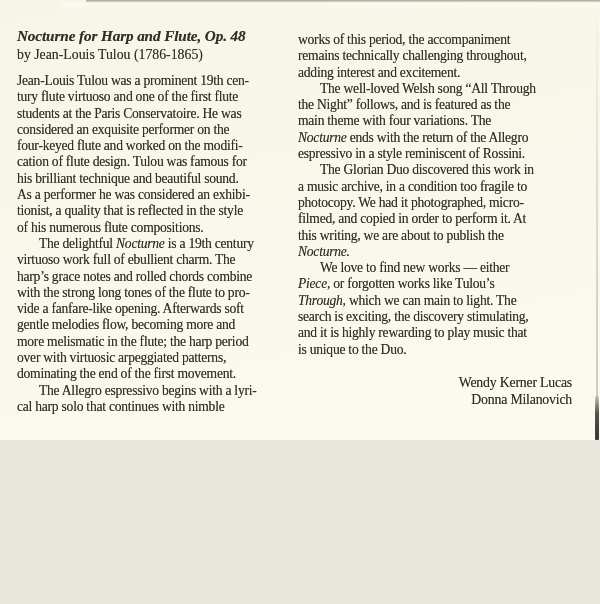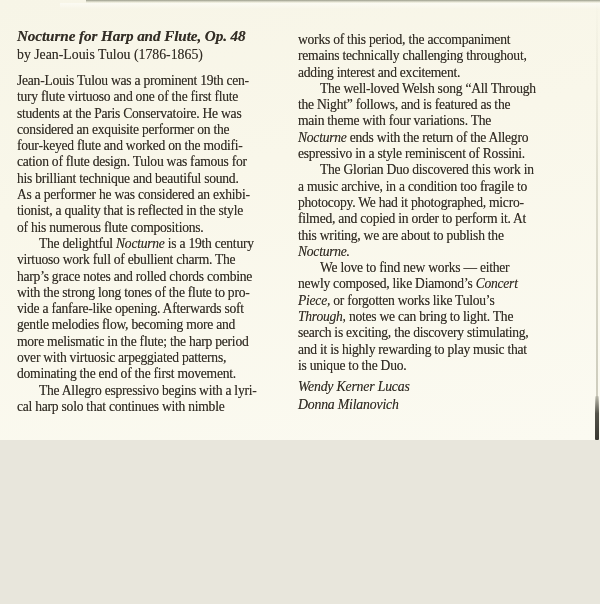--- a/index.html
+++ b/index.html
@@ -35,22 +35,22 @@
     line-height:19px; letter-spacing:-0.1px; white-space:nowrap;
   }
   .byline { font-size:13.8px; line-height:19px; margin-bottom:9px; white-space:nowrap; }
   .para { margin:0; }
   .line {
     white-space:nowrap; font-size:13.6px; line-height:16.3px; letter-spacing:-0.25px;
   }
   .para.indent .line:first-child { padding-left:22px; }
   .it { font-style:italic; }
   .signatures {
-    margin-top:4px; padding-right:7px; text-align:left;
-    font-style:italic; font-size:13.8px; line-height:17.5px; letter-spacing:-0.2px;
+    margin-top:16px; padding-right:7px; text-align:right;
+    font-size:13.8px; line-height:17.5px; letter-spacing:-0.2px;
   }
   .pagenum {
     position:absolute; top:570px; left:0; width:584px; text-align:center;
     font-size:12.5px; color:#46423a;
   }
 </style>
 </head>
 <body>
 
 <div class="page">
@@ -110,23 +110,22 @@
         <div class="para indent">
           <div class="line"><span>The Glorian Duo discovered this work in</span></div>
           <div class="line"><span>a music archive, in a condition too fragile to</span></div>
           <div class="line"><span>photocopy. We had it photographed, micro-</span></div>
           <div class="line"><span>filmed, and copied in order to perform it. At</span></div>
           <div class="line"><span>this writing, we are about to publish the</span></div>
           <div class="line"><span class="it">Nocturne.</span></div>
         </div>
         <div class="para indent">
           <div class="line"><span>We love to find new works — either</span></div>
-          <div class="line"><span>newly composed, like Diamond’s </span><span class="it">Concert</span></div>
           <div class="line"><span class="it">Piece,</span><span> or forgotten works like Tulou’s</span></div>
-          <div class="line"><span class="it">Through,</span><span> notes we can bring to light. The</span></div>
+          <div class="line"><span class="it">Through,</span><span> which we can main to light. The</span></div>
           <div class="line"><span>search is exciting, the discovery stimulating,</span></div>
           <div class="line"><span>and it is highly rewarding to play music that</span></div>
           <div class="line"><span>is unique to the Duo.</span></div>
         </div>
       </div>
     <div class="signatures">
       <div class="sig">Wendy Kerner Lucas</div>
       <div class="sig">Donna Milanovich</div>
     </div>
   </div>

